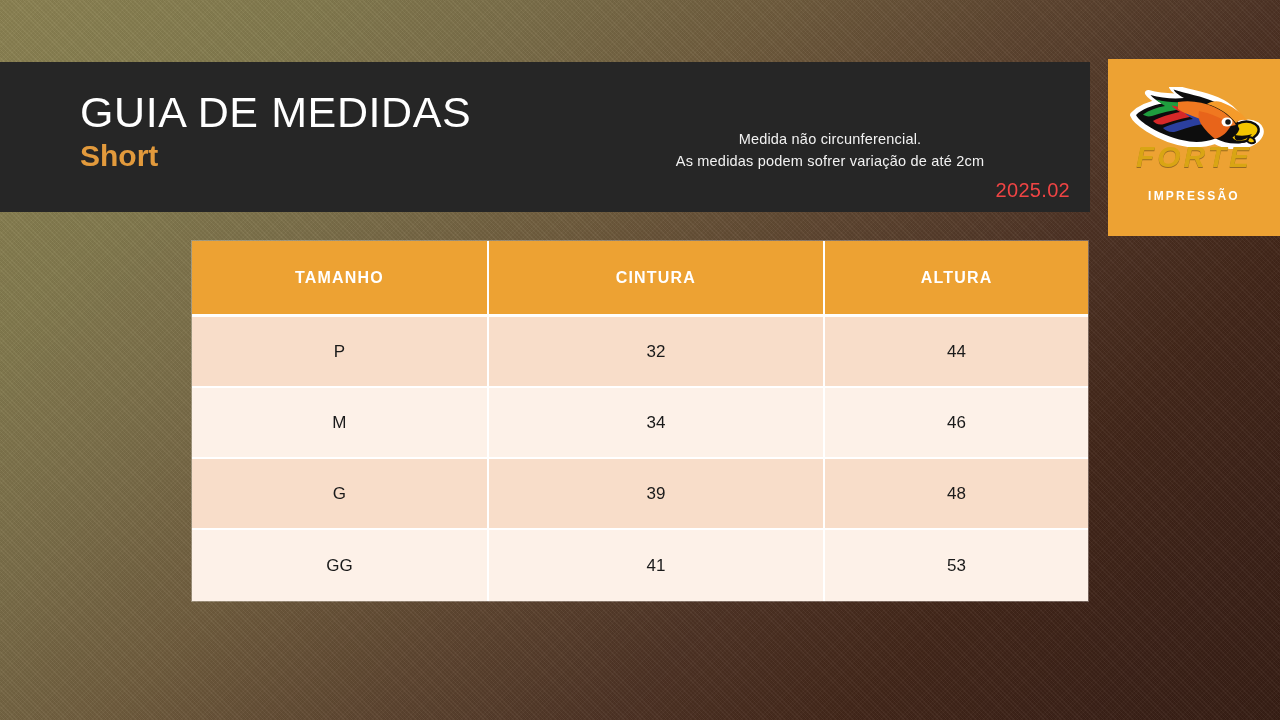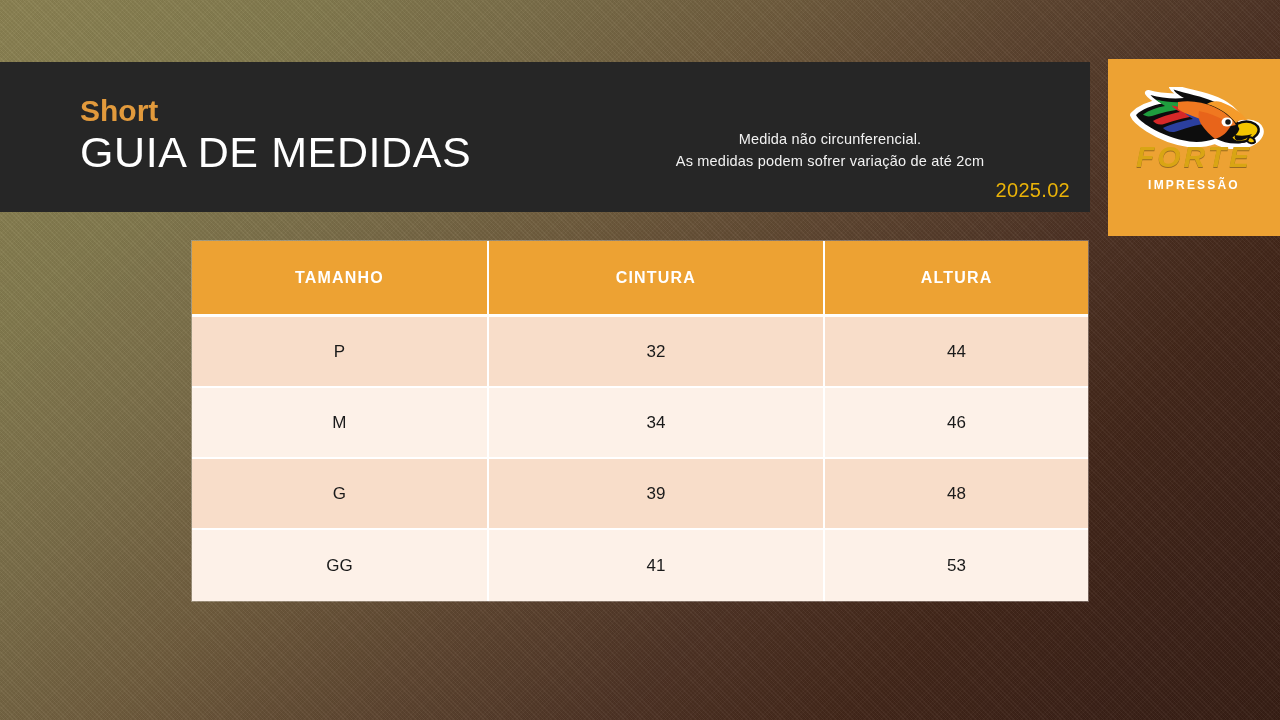--- a/index.html
+++ b/index.html
@@ -82,21 +82,21 @@
     font-size: 14.5px;
     line-height: 1.55;
     letter-spacing: 0.2px;
     margin-top: 12px;
   }
 
   #version-label {
     position: absolute;
     right: 20px;
     bottom: 10px;
-    color: #eab308;
+    color: #ef4444;
     font-size: 20px;
     letter-spacing: 0.3px;
   }
 
   
   #logo-panel {
     position: absolute;
     left: 1108px;
     top: 59px;
     width: 172px;
@@ -127,21 +127,21 @@
     text-shadow: 0 1px 0 rgba(0,0,0,0.35);
     line-height: 0.95;
   }
 
   #logo-subword {
     font-size: 12px;
     font-weight: 700;
     letter-spacing: 2.2px;
     color: #ffffff;
     line-height: 1.1;
-    margin-top: 7px;
+    margin-top: 18px;
   }
 
   
   #size-table {
     position: absolute;
     left: 192px;
     top: 241px;
     width: 896px;
     border-collapse: separate;
     border-spacing: 0;
@@ -188,22 +188,22 @@
 </head>
 <body>
 
 <div id="slide">
 
   <div id="texture"></div>
 
   <div id="header-bar">
 
     <div id="title-block">
+      <div id="main-title">GUIA DE MEDIDAS</div>
       <div id="sub-title">Short</div>
-      <div id="main-title">GUIA DE MEDIDAS</div>
     </div>
 
     <div id="note-block">
       <div>Medida não circunferencial.</div>
       <div>As medidas podem sofrer variação de até 2cm</div>
     </div>
 
     <div id="version-label">2025.02</div>
   </div>
 

